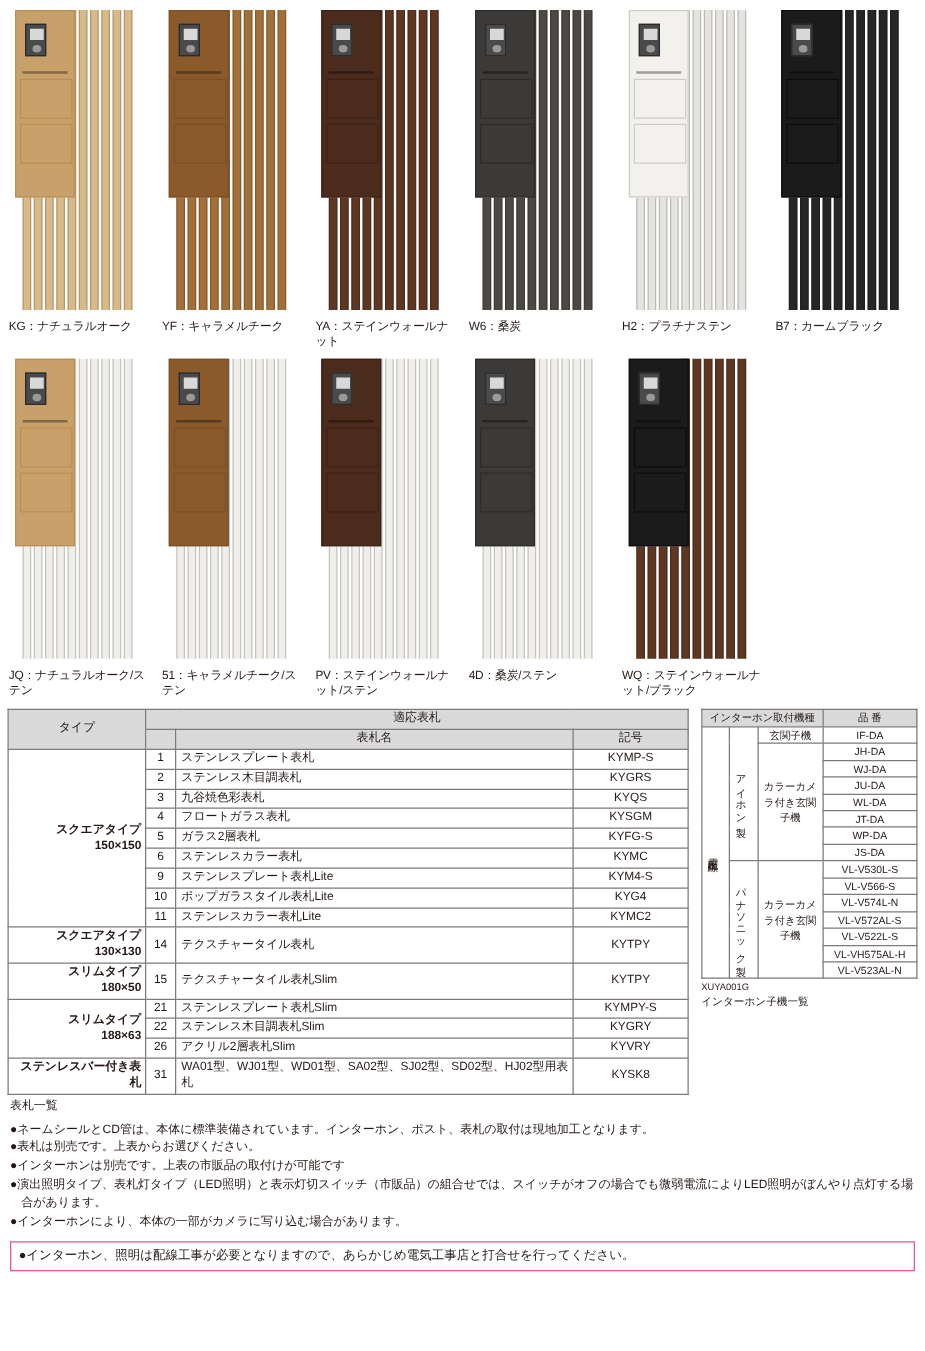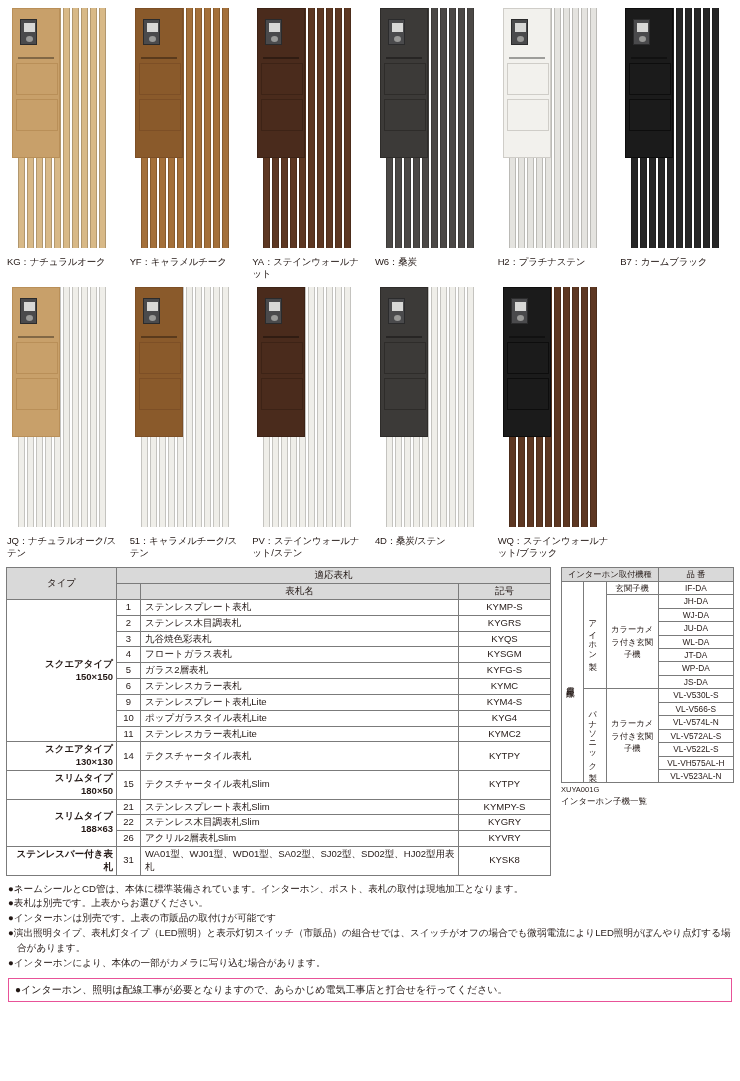--- a/index.html
+++ b/index.html
@@ -579,20 +579,21 @@
             <td class="code-cell">KYVRY</td>
           </tr>
           <tr>
             <td class="type-cell" rowspan="1">ステンレスバー付き表札</td>
             <td class="num-cell">31</td>
             <td class="name-cell">WA01型、WJ01型、WD01型、SA02型、SJ02型、SD02型、HJ02型用表札</td>
             <td class="code-cell">KYSK8</td>
           </tr>
         </tbody>
     </table>
+    <div class="table-caption">表札一覧</div>
   </div>
 
   <div class="intercom-wrap">
     <table class="intercom-table">
       <thead>
         <tr>
           <th colspan="3">インターホン取付機種</th>
           <th>品 番</th>
         </tr>
       </thead>

